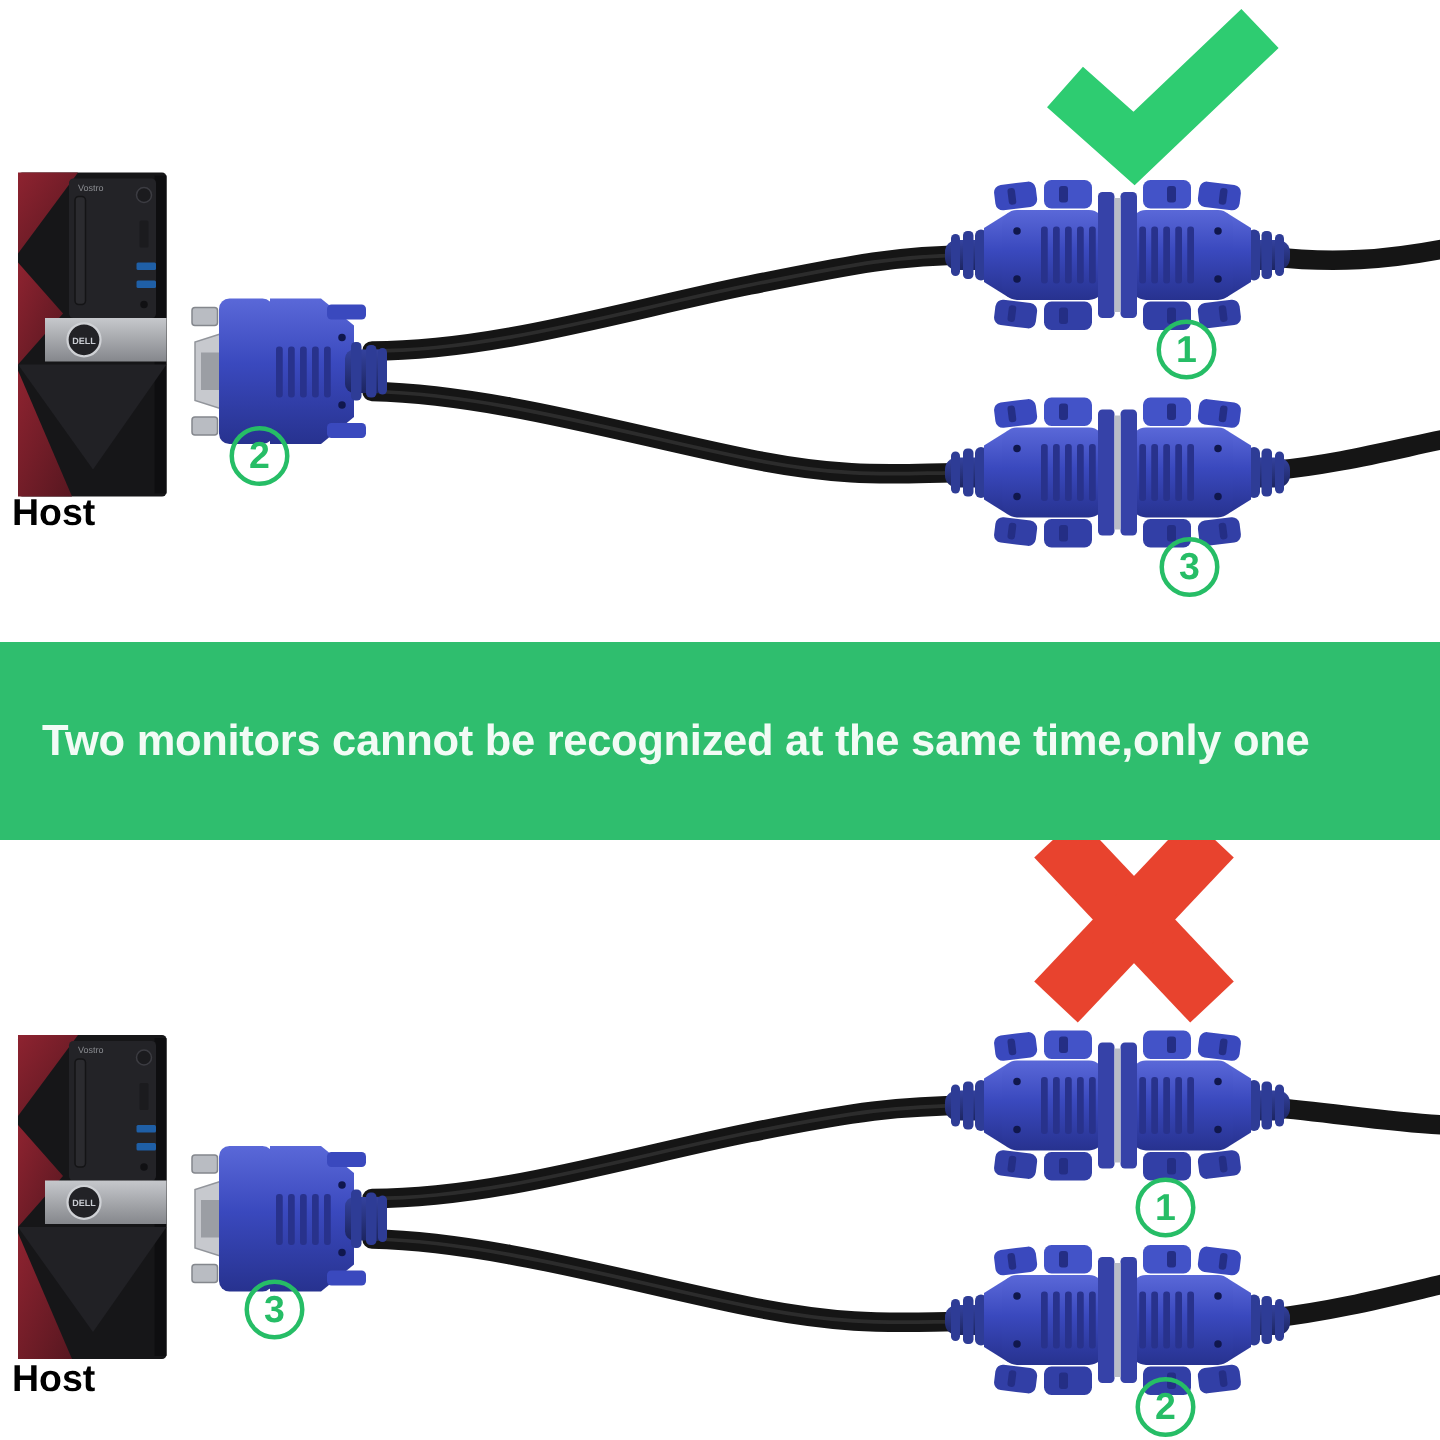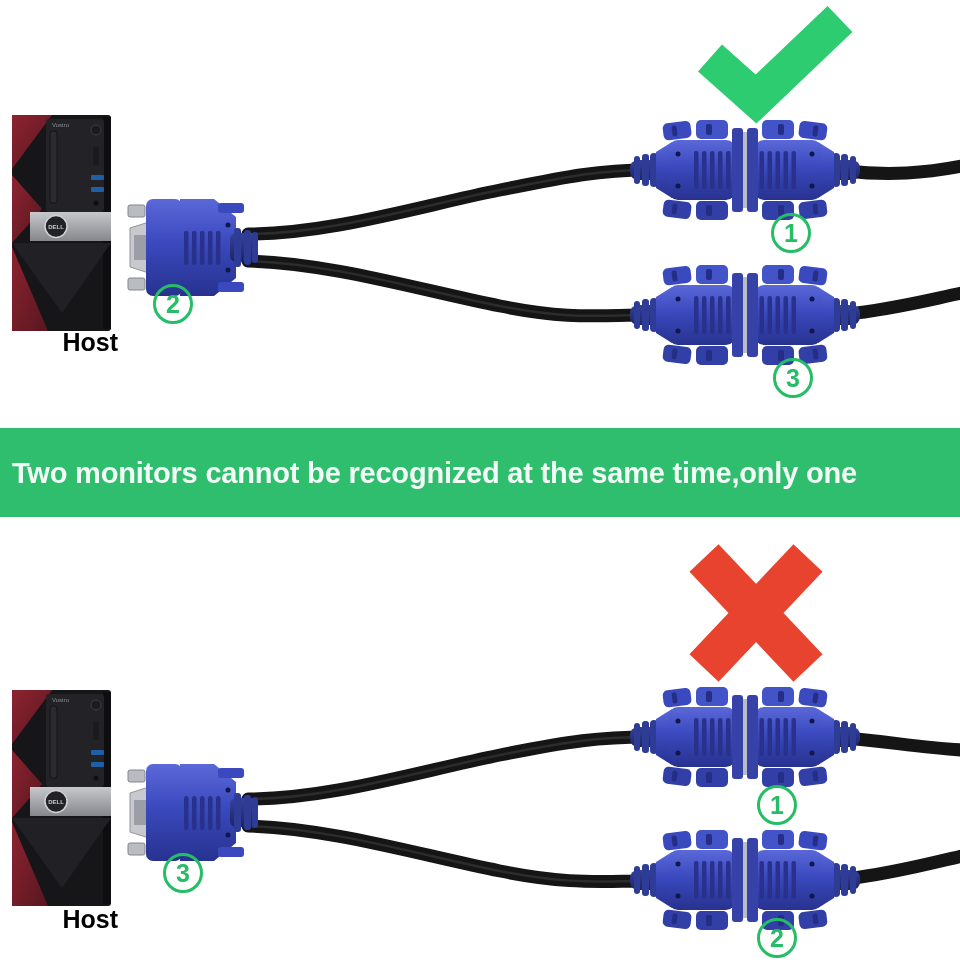--- a/index.html
+++ b/index.html
@@ -1,24 +1,24 @@
 <!DOCTYPE html>
 <html><head>
 <meta charset="utf-8">
 <style>
   html,body{margin:0;padding:0;background:#ffffff;}
   .stage{position:relative;width:960px;height:960px;background:#ffffff;overflow:hidden;
          font-family:"Liberation Sans",sans-serif;}
   .layer{position:absolute;left:0;top:0;}
-  .banner{position:absolute;left:0;top:428px;width:960px;height:89px;background:#2fbe6e;
+  .banner{position:absolute;left:0;top:428px;width:960px;height:132px;background:#2fbe6e;
           box-sizing:border-box;display:flex;flex-direction:column;justify-content:center;
-          padding-left:12px;}
+          padding-left:28px;}
   .banner .bline{color:#f2fbf5;font-weight:bold;font-size:29px;line-height:38px;
           letter-spacing:-0.2px;white-space:nowrap;}
-  .host{position:absolute;width:110px;text-align:right;font-size:25px;font-weight:bold;
+  .host{position:absolute;width:110px;text-align:left;font-size:25px;font-weight:bold;
         color:#000;}
   .badge{position:absolute;width:40px;height:40px;border:3px solid #26bd66;border-radius:50%;
          box-sizing:border-box;display:flex;align-items:center;justify-content:center;
          color:#26bd66;font-size:25px;font-weight:bold;background:transparent;}
   .cable{stroke:#151515;stroke-width:13;fill:none;stroke-linecap:round;}
   .cable-sheen{stroke:#4a4a4a;stroke-width:2.5;fill:none;stroke-linecap:round;opacity:.45;}
   .check{stroke:#2ecc71;stroke-width:36;fill:none;stroke-linejoin:miter;}
   .cross{stroke:#e8432e;stroke-width:40;fill:none;}
 </style>
 </head>

